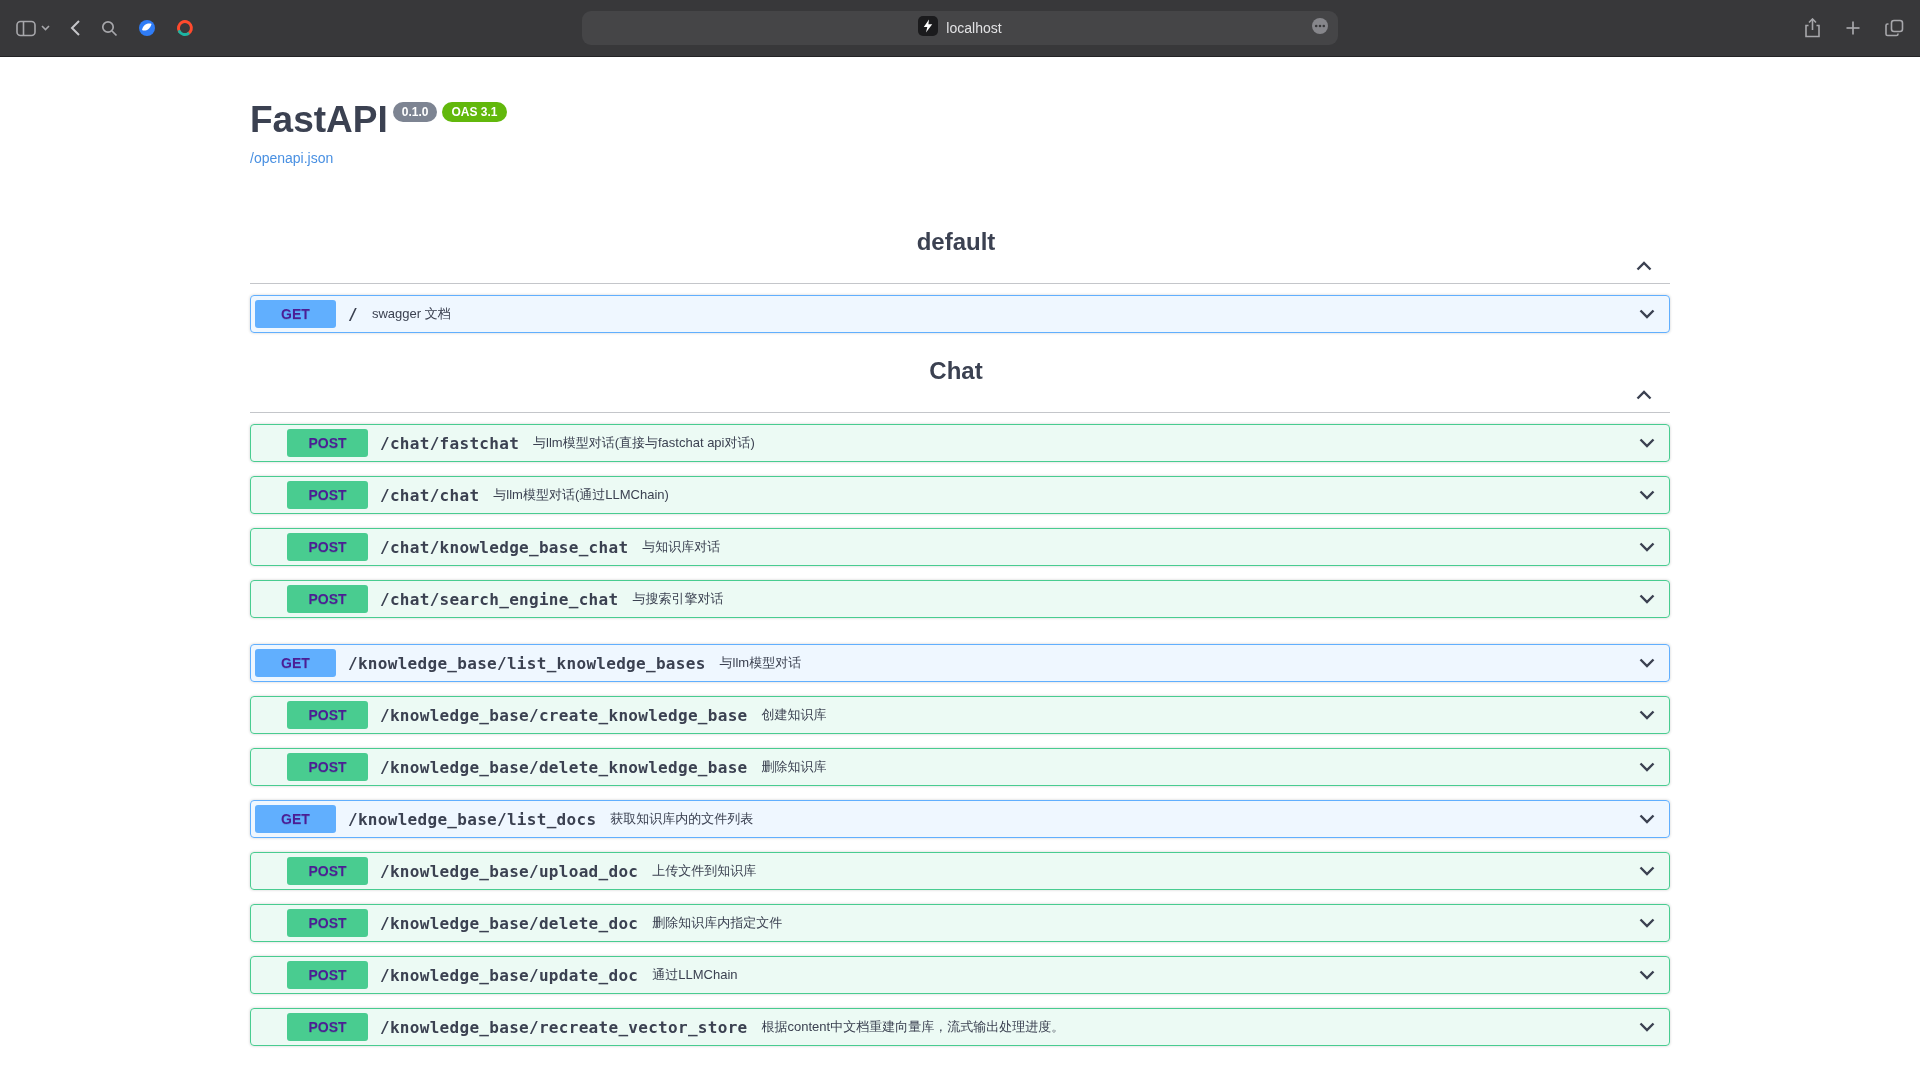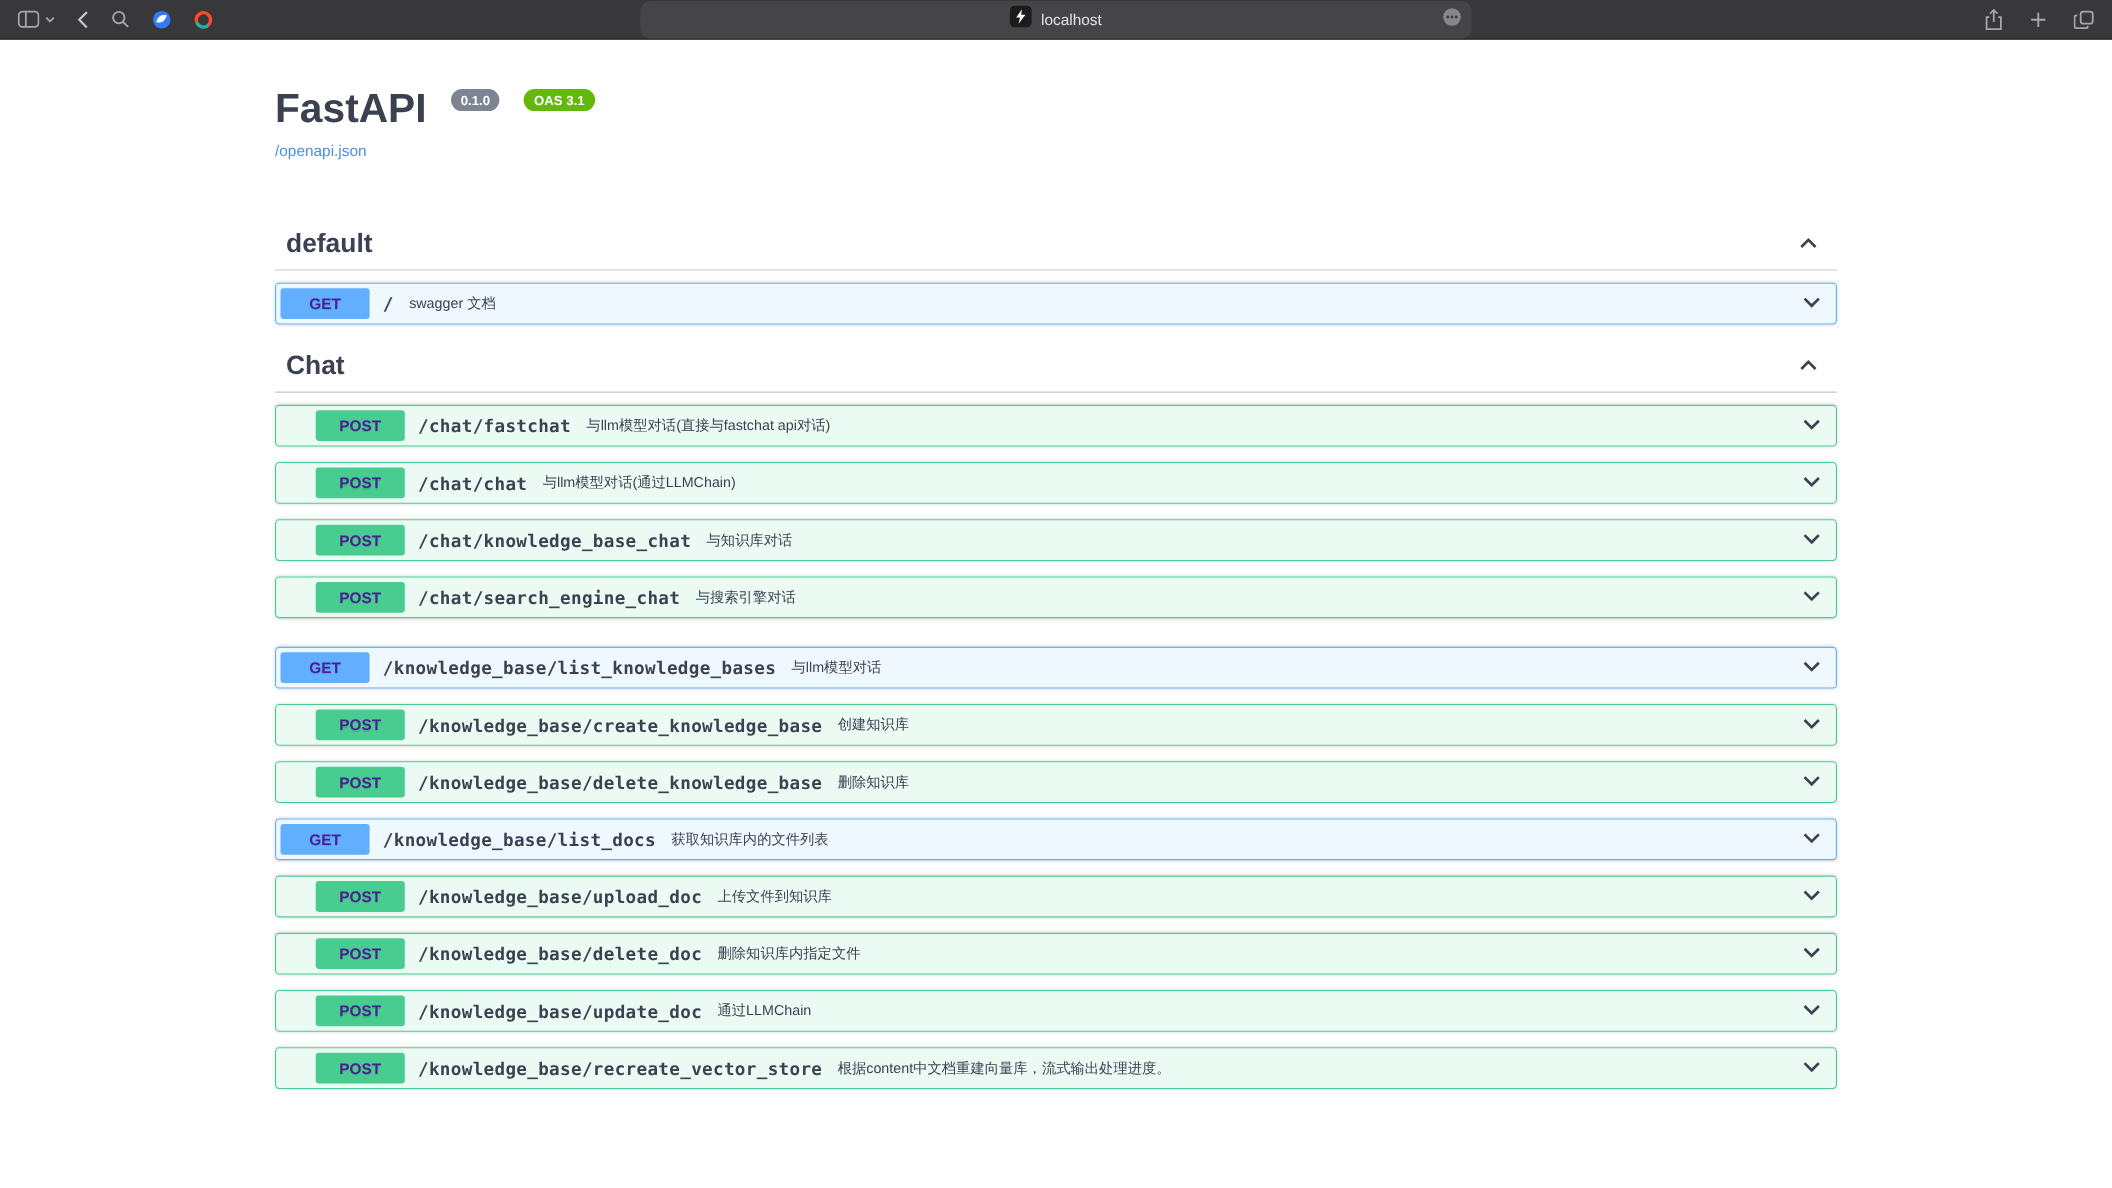--- a/index.html
+++ b/index.html
@@ -6,21 +6,21 @@
   html, body { width: 100%; height: 100%; }
   body { font-family: "Liberation Sans", sans-serif; }
 
   .screen {
     width: 1920px; height: 1080px; overflow: hidden;
     background: #ffffff; position: relative;
   }
 
   
   .toolbar {
-    height: 36px; background: #38383a; border-bottom: 1px solid #232325;
+    height: 57px; background: #38383a; border-bottom: 1px solid #232325;
     display: flex; align-items: center; padding: 0 16px; position: relative;
   }
   .tb-group { display: flex; align-items: center; gap: 20px; }
   .tb-right { margin-left: auto; display: flex; align-items: center; gap: 24px; }
   .tb-btn { display: flex; align-items: center; justify-content: center; cursor: pointer; }
   .tb-btn svg { display: block; }
   .sidebar-cluster { display: flex; align-items: center; gap: 5px; }
 
   .address-bar {
     position: absolute; left: 50%; top: 50%; transform: translate(-50%, -50%);
@@ -31,34 +31,35 @@
   .address-url { color: #e2e2e4; font-size: 14px; }
   .page-menu { position: absolute; right: 9px; top: 50%; transform: translateY(-50%); cursor: pointer; }
 
   
   .page { background: #fff; }
   .wrapper { width: 1420px; margin: 0 auto; padding-top: 42px; }
 
   .api-title { font-size: 37px; font-weight: 700; color: #3b4151; }
   .badge {
     display: inline-block; font-size: 12px; font-weight: 700; color: #fff;
-    padding: 3px 9px; border-radius: 57px; position: relative; top: -10px; margin-left: 22px;
+    padding: 3px 9px; border-radius: 57px; position: relative; top: -10px; margin-left: 5px;
     vertical-align: middle;
   }
   .badge.version { background: #7d8492; }
   .badge.oas { background: #62b80c; }
   .spec-link { display: inline-block; margin-top: 9px; font-size: 14px; color: #4990e2; cursor: pointer; text-decoration: none; }
   .info { margin-bottom: 52px; }
 
   .tag-section { margin-top: 15px; }
   .tag-header {
     display: flex; align-items: center;
     padding: 8px 18px 8px 10px;
     border-bottom: 1px solid rgba(59,65,81,.3);
     cursor: pointer;
+    flex-direction: column;
   }
   .tag-title { font-size: 24px; font-weight: 700; color: #3b4151; line-height: 30px; }
   .tag-header .chev { margin-left: auto; }
 
   .ops { padding-top: 11px; }
 
   .opblock {
     border: 1px solid #000; border-radius: 4px; margin: 0 0 14px;
     box-shadow: 0 0 3px rgba(0,0,0,.19);
   }

